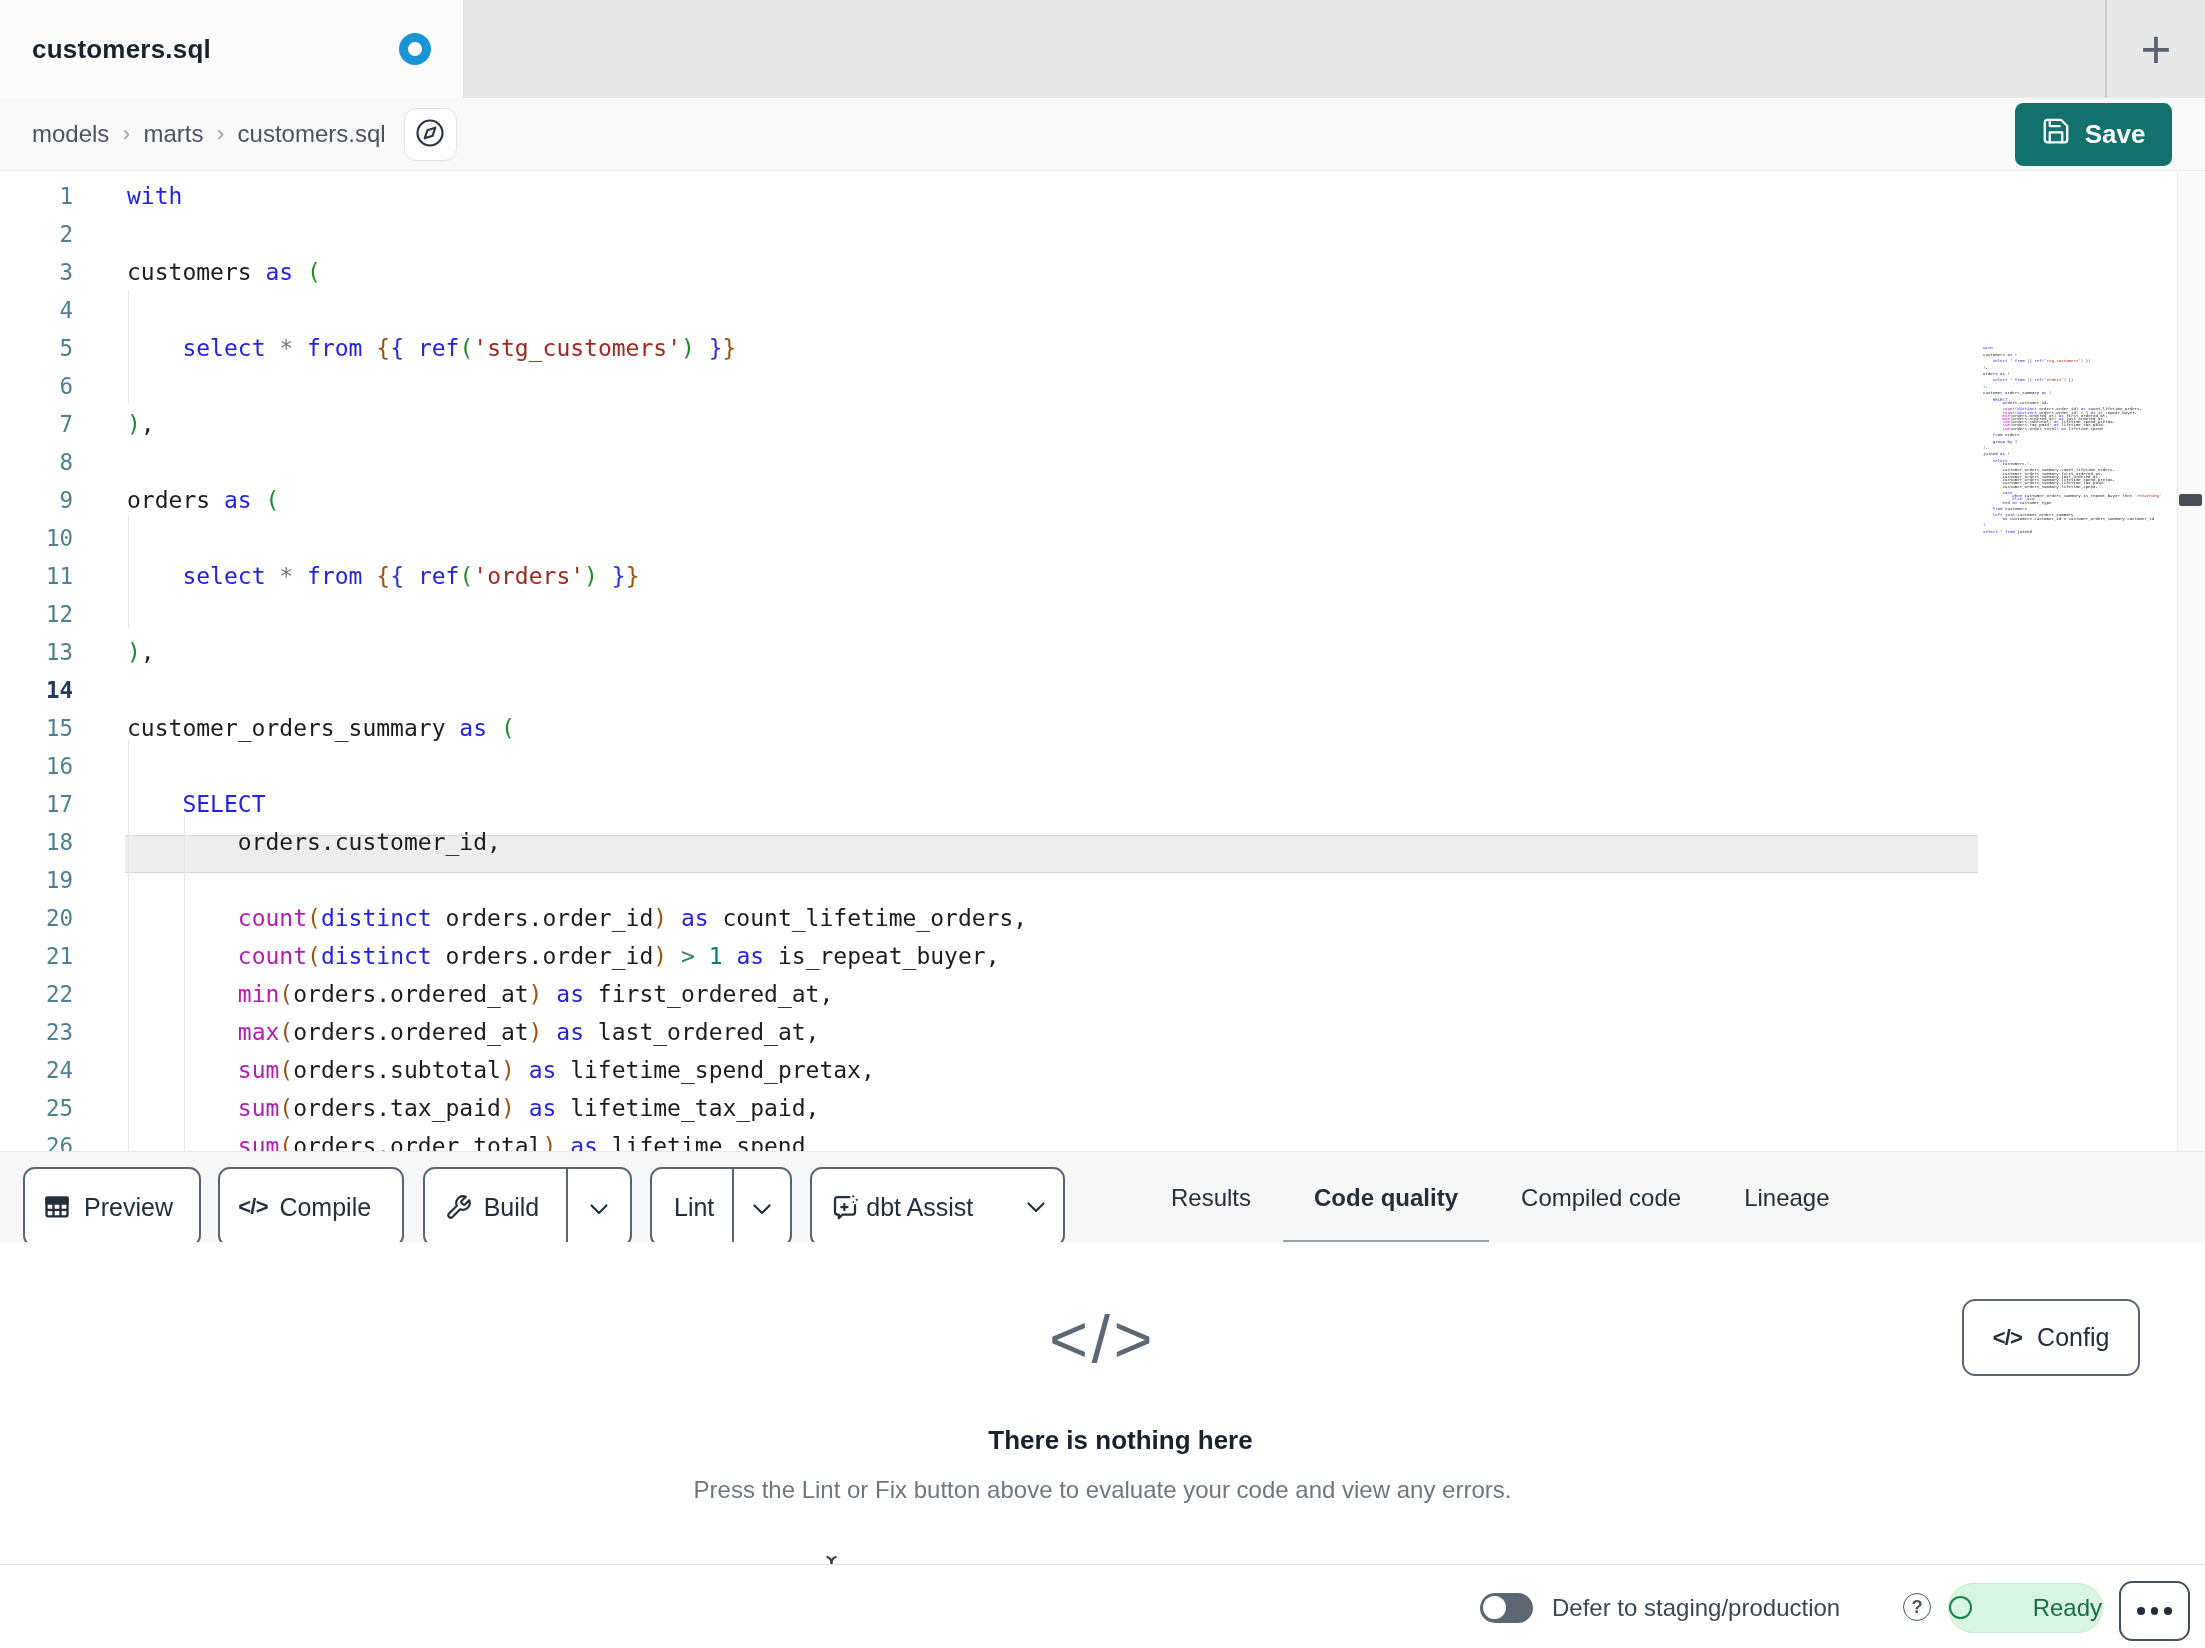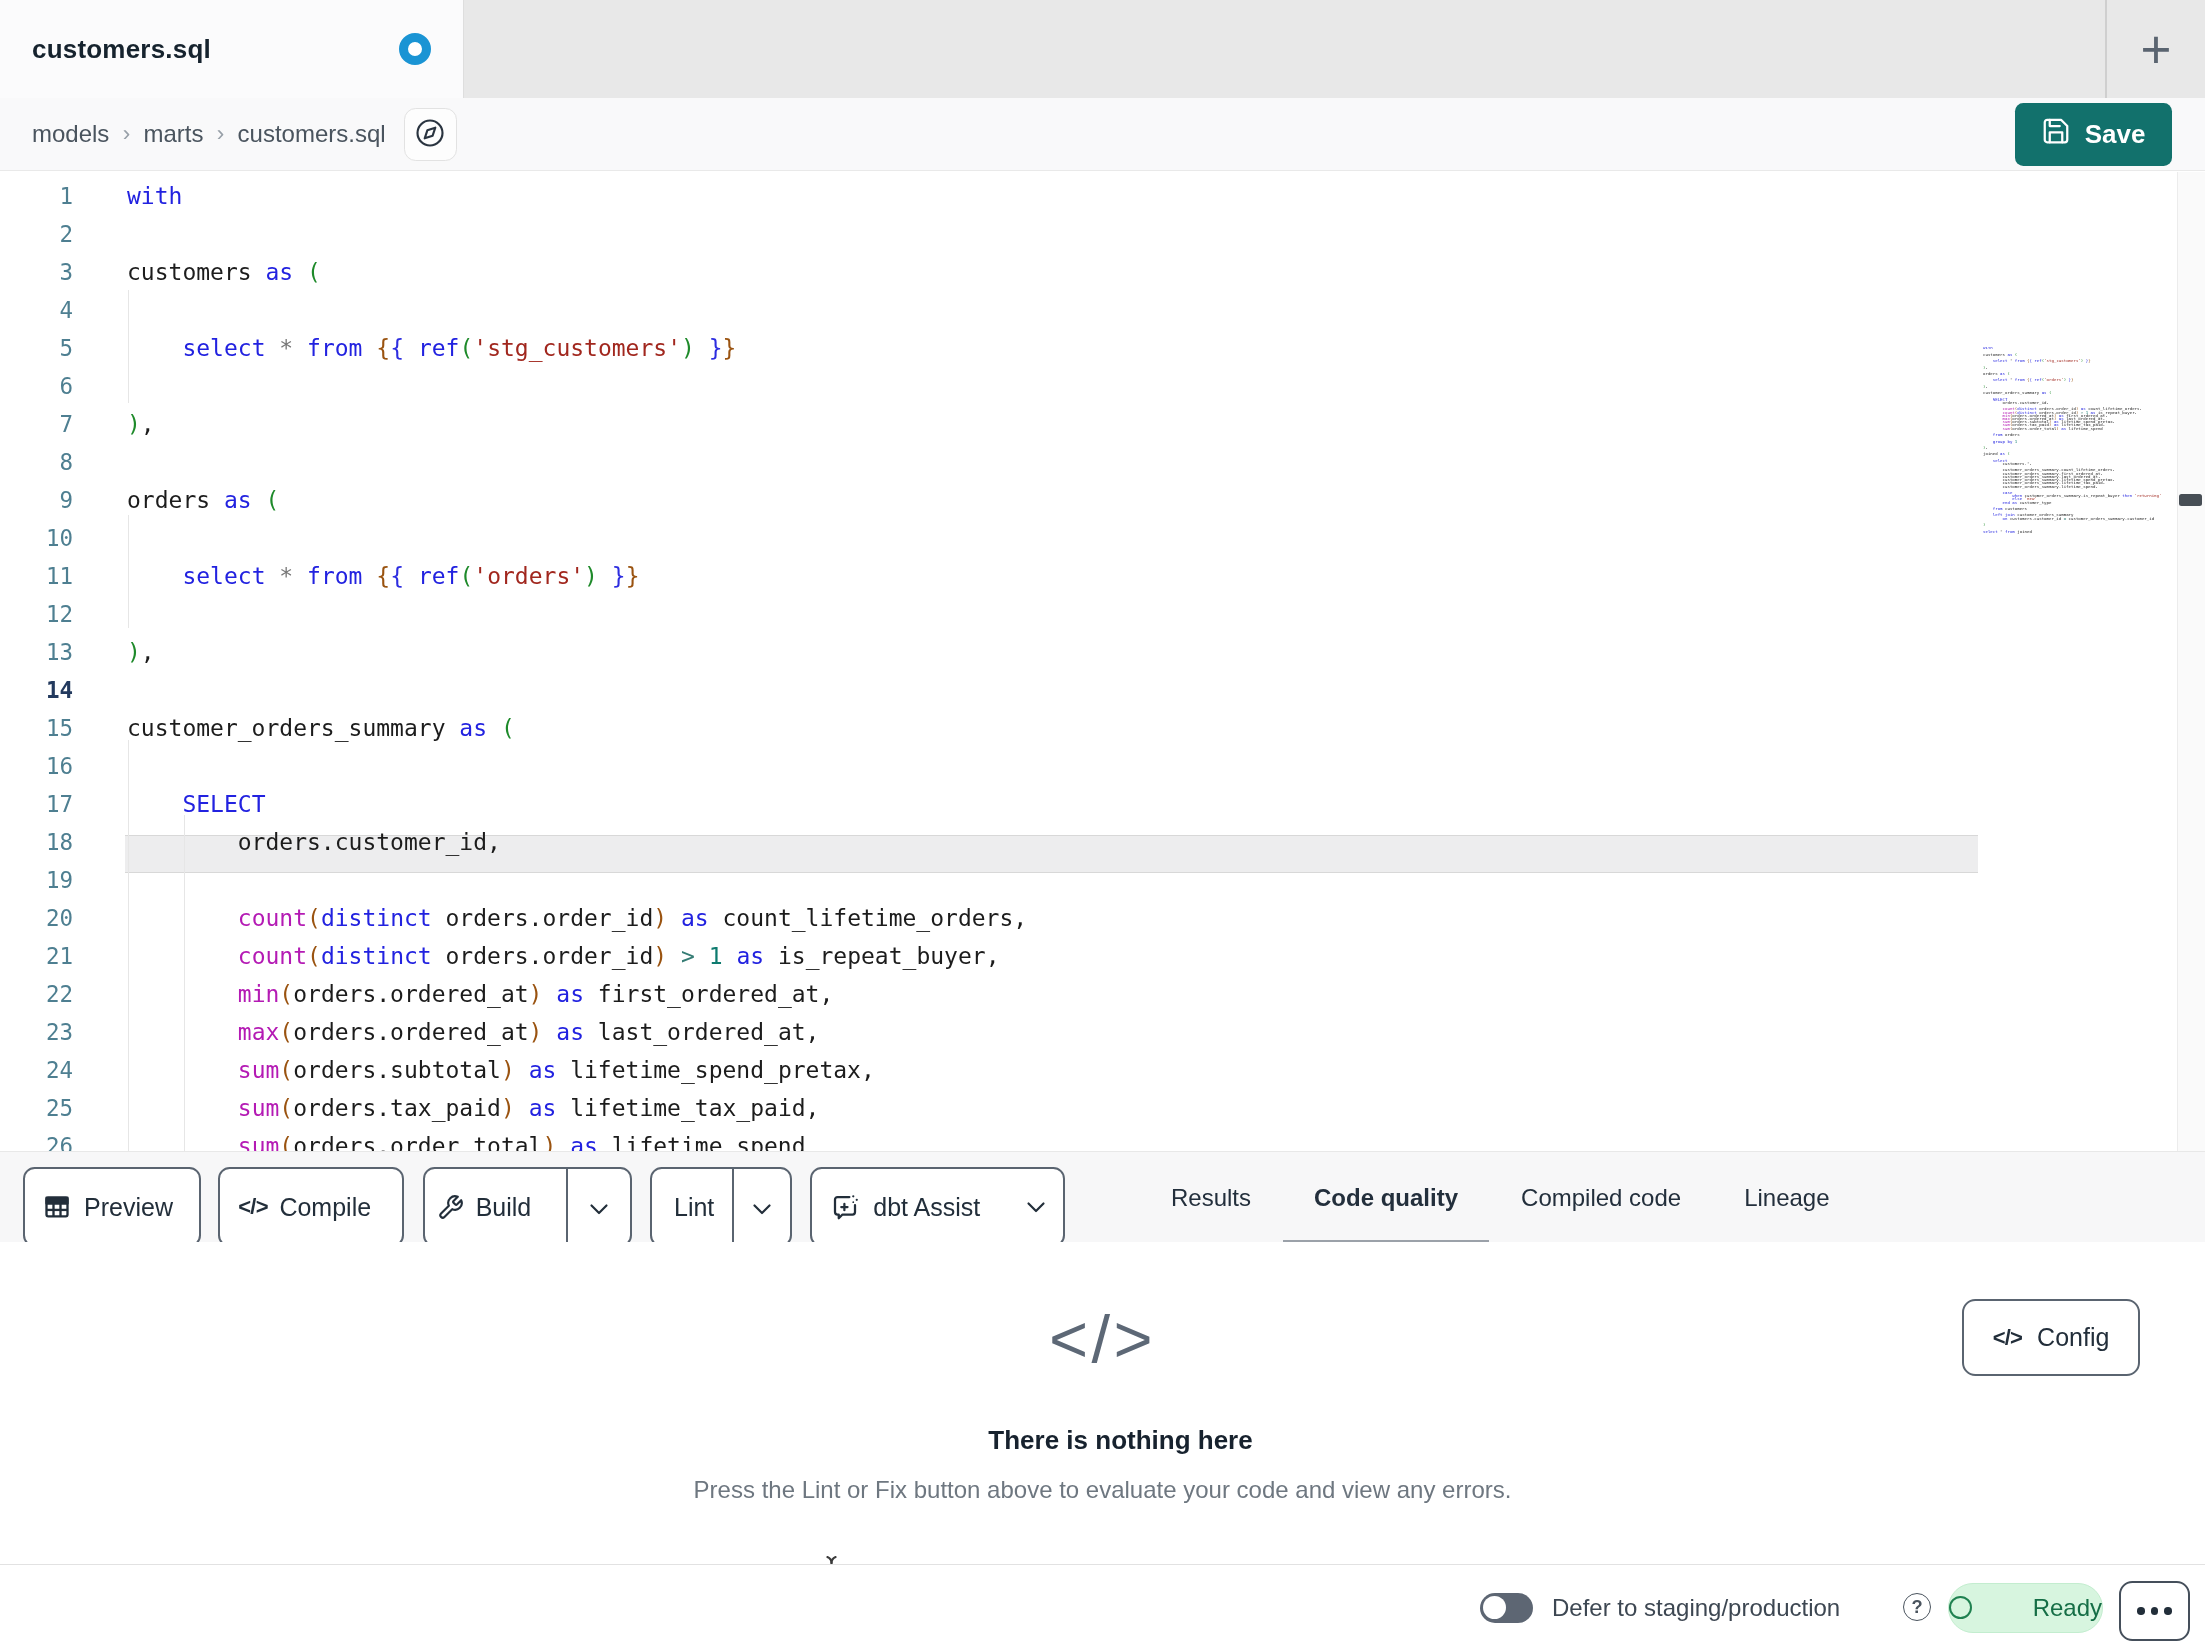--- a/index.html
+++ b/index.html
@@ -262,21 +262,21 @@
       </span>
       <span>Preview</span>
     </button>
 
     <button class="tbtn" style="left:218px; width:186px; padding-left:18.3px; gap:11.7px;">
       <span class="icon code-glyph">&lt;/&gt;</span>
       <span>Compile</span>
     </button>
 
     <div class="tbtn" style="left:423px; width:209px;">
-      <div class="btn-main" style="flex:1; padding-left:12px; gap:11.7px;">
+      <div class="btn-main" style="flex:1; padding-left:20px; gap:11.7px;">
         <span class="icon">
           <svg width="27" height="27" viewBox="0 0 24 24" fill="none" stroke="#222e3a" stroke-width="1.9" stroke-linecap="round" stroke-linejoin="round">
             <path d="M14.7 6.3a1 1 0 0 0 0 1.4l1.6 1.6a1 1 0 0 0 1.4 0l3.77-3.77a6 6 0 0 1-7.94 7.94l-6.91 6.91a2.12 2.12 0 0 1-3-3l6.91-6.91a6 6 0 0 1 7.94-7.94l-3.76 3.76z"></path>
           </svg>
         </span>
         <span>Build</span>
       </div>
       <div class="btn-caret" style="width:64px;">
         <span>
           <svg width="20" height="12.5" viewBox="0 0 24 15" fill="none" stroke="#222e3a" stroke-width="2.6" stroke-linecap="round" stroke-linejoin="round">
@@ -292,21 +292,21 @@
       </div>
       <div class="btn-caret" style="width:58px;">
         <span>
           <svg width="20" height="12.5" viewBox="0 0 24 15" fill="none" stroke="#222e3a" stroke-width="2.6" stroke-linecap="round" stroke-linejoin="round">
               <polyline points="3,3 12,12 21,3"></polyline>
             </svg>
         </span>
       </div>
     </div>
 
-    <button class="tbtn" style="left:810px; width:255px; padding:0 16.7px 0 18.3px; gap:13px;">
+    <button class="tbtn" style="left:810px; width:255px; padding:0 16.7px 0 18.3px; gap:6px;">
       <span class="icon">
         <svg width="30" height="30" viewBox="0 0 24 24" fill="none" stroke="#222e3a" stroke-width="1.8" stroke-linecap="round" stroke-linejoin="round">
           <path d="M15.5 4H6a2 2 0 0 0-2 2v10a2 2 0 0 0 2 2h1v3l3-3h8a2 2 0 0 0 2-2v-5.5"></path>
           <line x1="11.5" y1="9.5" x2="11.5" y2="14.5"></line>
             <line x1="9" y1="12" x2="14" y2="12"></line>
           <circle cx="18.6" cy="3.4" r="0.9" fill="#222e3a" stroke="none"></circle>
           <circle cx="21.4" cy="6.2" r="0.9" fill="#222e3a" stroke="none"></circle>
           <circle cx="18.6" cy="8.1" r="0.7" fill="#222e3a" stroke="none"></circle>
         </svg>
       </span>

